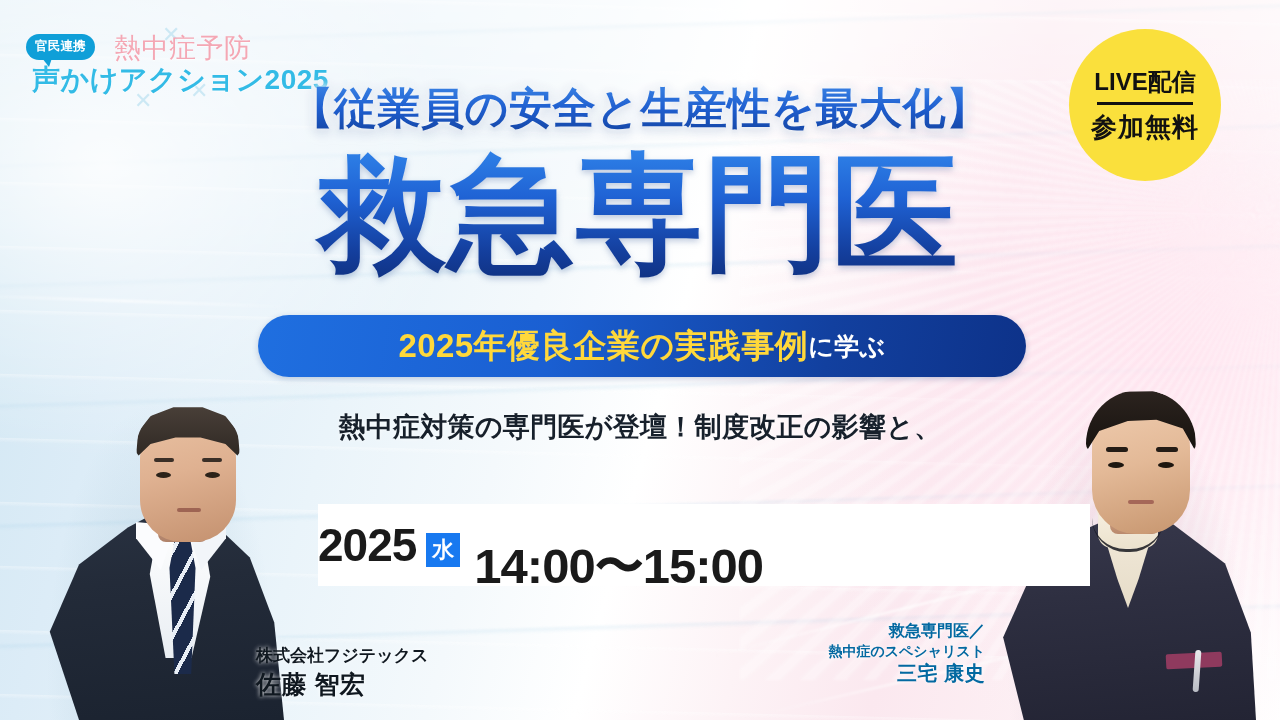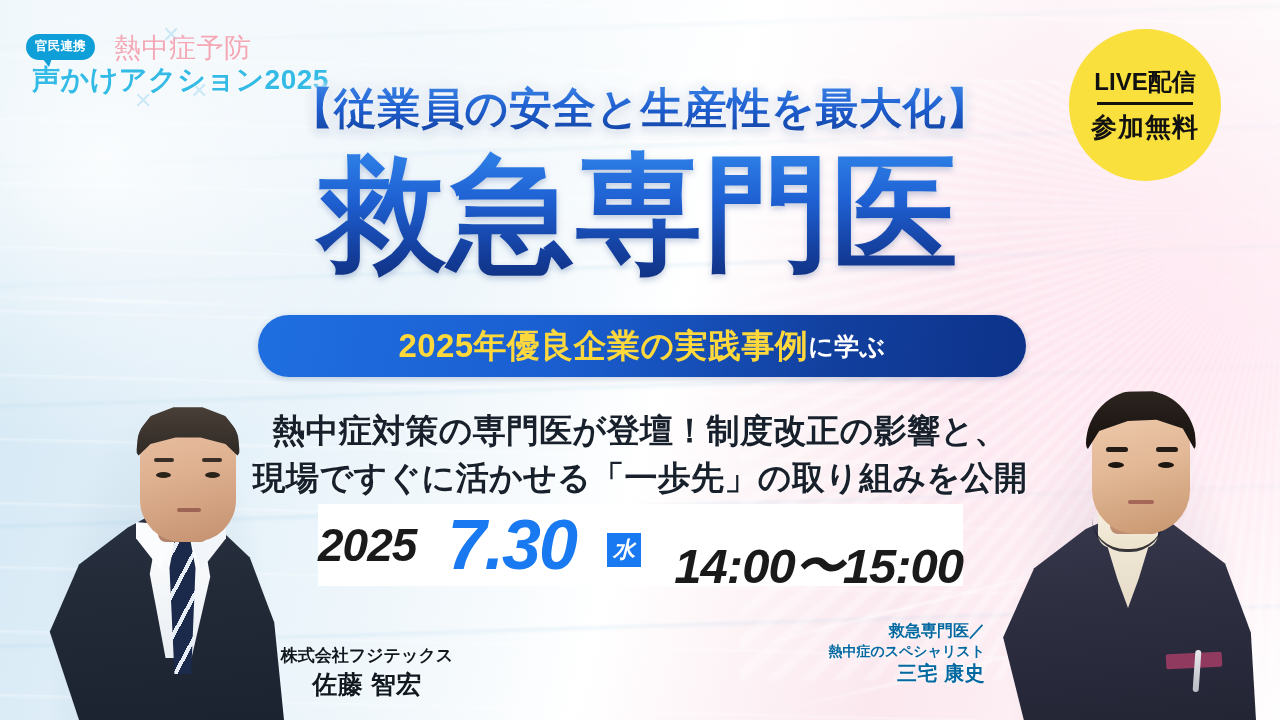--- a/index.html
+++ b/index.html
@@ -300,33 +300,32 @@
   }
   #pill .p-white {
     font-size:25px; font-weight:800; color:#ffffff; letter-spacing:.4px;
   }
 
   
   #desc {
     position:absolute; left:0; right:0; top:408px;
     text-align:center;
     color:#17202b;
-    font-size:33px; font-weight:700; line-height:1.42;
+    font-size:27px; font-weight:700; line-height:1.42;
     letter-spacing:.3px;
     text-shadow:0 0 4px rgba(255,255,255,.8);
   }
 
   
   #date-bar {
     position:absolute; left:318px; top:504px;
-    width:645px; height:82px;
+    width:772px; height:82px;
     background:#ffffff;
-    display:flex; align-items:center; justify-content:space-between;
+    display:flex; align-items:center; justify-content:flex-start;
     gap:10px;
-    font-style:italic;
   }
   #date-bar .d-year {
     font-size:46px; font-weight:800; color:#1a1a1a; letter-spacing:-1px;
   }
   #date-bar .d-day {
     font-size:70px; font-weight:800; color:#1879f0; letter-spacing:-2px;
     line-height:.95; margin:0 2px;
   }
   #date-bar .d-dow {
     background:#1879f0; color:#ffffff;
@@ -335,21 +334,21 @@
     display:flex; align-items:center; justify-content:center;
     margin:10px 4px 0 0;
   }
   #date-bar .d-time {
     font-size:49px; font-weight:800; color:#1a1a1a; letter-spacing:-1px;margin-top:43px;
   }
 
   
   #caption-left {
     position:absolute; left:256px; top:645px;
-    text-align:center; width:222px;
+    text-align:left; width:222px;
     color:#101820;
     text-shadow:0 0 4px rgba(255,255,255,.9);
   }
   #caption-left .c-org { font-size:17px; font-weight:700; line-height:1.35; }
   #caption-left .c-name { font-size:25px; font-weight:800; line-height:1.3; letter-spacing:.5px; }
 
   #caption-right {
     position:absolute; right:295px; top:620px;
     text-align:right; width:260px;
     color:#0369a1;
@@ -428,26 +427,24 @@
   <div id="kicker">【従業員の安全と生産性を最大化】</div>
   <div id="main-title">救急専門医</div>
 
   <div id="pill">
     <span class="p-yellow">2025年優良企業の実践事例</span>
     <span class="p-white">に学ぶ</span>
   </div>
 
   <div id="desc">
     <div>熱中症対策の専門医が登壇！制度改正の影響と、</div>
-    <div>現場ですぐに活かせる「一歩先」の取り組みを公開</div>
   </div>
 
   <div id="date-bar">
     <span class="d-year">2025</span>
-    <span class="d-day">7.30</span>
     <span class="d-dow">水</span>
     <span class="d-time">14:00〜15:00</span>
   </div>
 
   <div id="caption-left">
     <div class="c-org">株式会社フジテックス</div>
     <div class="c-name">佐藤 智宏</div>
   </div>
 
   <div id="caption-right">

